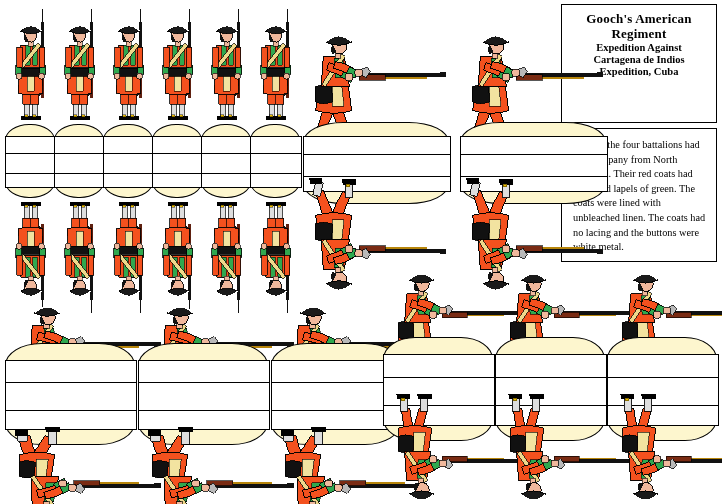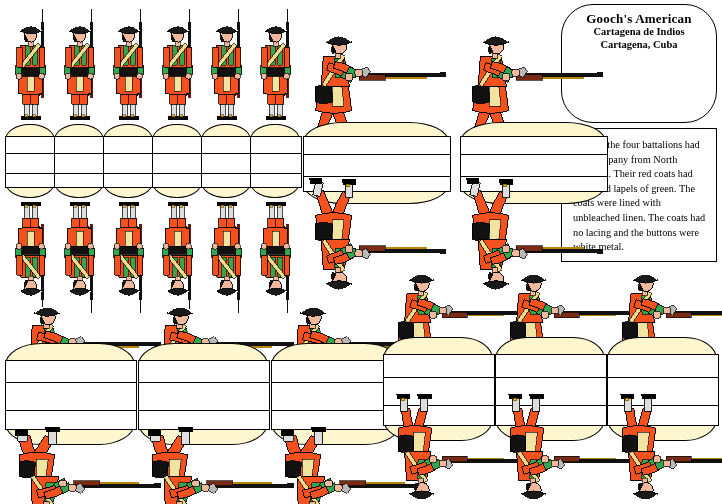--- a/index.html
+++ b/index.html
@@ -8,21 +8,21 @@
     width:722px;height:504px;position:relative;overflow:hidden;
     font-family:"Liberation Serif", serif;
     background:#ffffff;
   }
   .sheet{position:absolute;left:0;top:0;width:722px;height:504px;}
 
   
   .infobox{
     position:absolute;border:1px solid #000;background:#fff;box-sizing:border-box;
   }
-  #title-box{left:561px;top:4px;width:156px;height:119px;border-radius:32px;}
+  #title-box{left:561px;top:4px;width:156px;height:119px;}
   #desc-box{left:561px;top:128px;width:156px;height:134px;}
 
   .title-inner{
     padding:6px 4px 0 4px;text-align:center;color:#000;
     font-weight:bold;line-height:1.18;
   }
   .t-main{font-size:13px;letter-spacing:.2px;}
   .t-sub{font-size:11px;margin-top:3px;}
   .t-line{font-size:10.5px;}
   .desc-inner{
@@ -52,22 +52,24 @@
   svg *{shape-rendering:crispEdges;}
 </style>
 </head>
 <body>
 
 <div class="sheet">
 
   <div class="infobox" id="title-box">
     <div class="title-inner">
       <div class="t-main">Gooch's   American</div>
+      <div class="t-main">Regiment</div>
+      <div class="t-line">Expedition Against</div>
       <div class="t-line">Cartagena de Indios</div>
-      <div class="t-line">Cartagena, Cuba</div>
+      <div class="t-line">Expedition, Cuba</div>
     </div>
   </div>
 
   <div class="infobox" id="desc-box">
     <div class="desc-inner">Each of the four battalions had one company  from North Carolina.  Their red coats had cuffs and lapels of green.  The coats were lined with unbleached linen. The coats had no lacing and the buttons were white metal.</div>
   </div>
 
 <div class="stand" style="left: 0px; top: 0px; width: 722px; height: 504px;">
       <div class="fig" style="left: 7px; top: 6px; width: 48px; height: 118px;">
         <svg width="48" height="118" viewBox="0 0 48 112">

